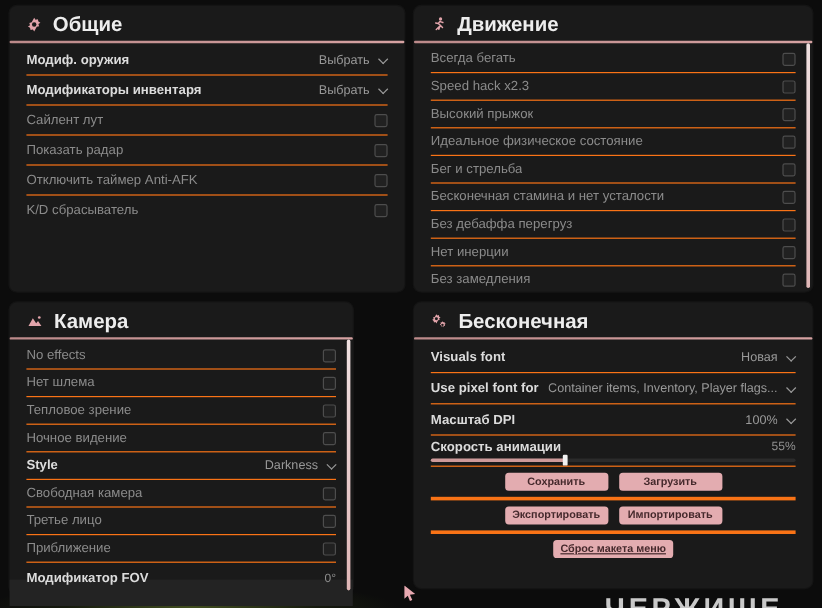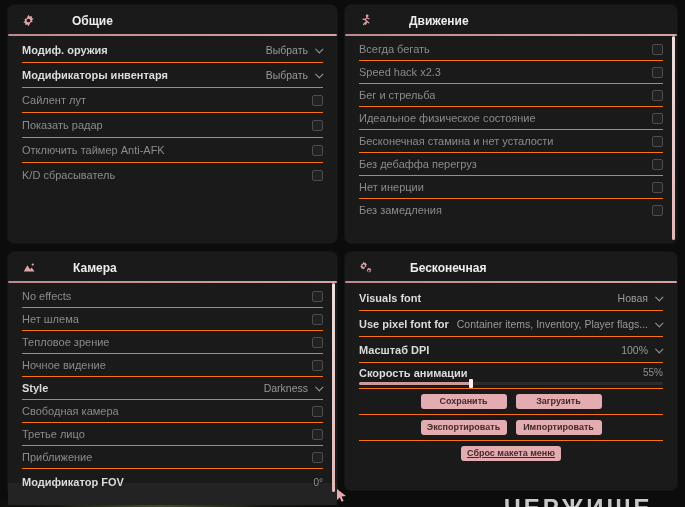--- a/index.html
+++ b/index.html
@@ -18,27 +18,27 @@
     position:absolute;left:504px;top:494px;
     font-size:24px;font-weight:bold;color:#c9c9c9;letter-spacing:3px;
     white-space:nowrap;
   }
   .panel{
     position:absolute;background:#1a1a1a;border-radius:6px;
     box-shadow:0 0 0 1px #141414;
   }
   .panel-general{left:8px;top:5px;width:329px;height:238px;}
   .panel-movement{left:345px;top:5px;width:332px;height:238px;}
-  .panel-camera{left:8px;top:252px;width:329px;height:243px;}
+  .panel-camera{left:8px;top:252px;width:286px;height:243px;}
   .panel-config{left:345px;top:252px;width:332px;height:238px;}
   .hdr{
     display:flex;align-items:center;gap:9px;
     height:27px;padding:2px 14px 0 14px;
   }
-  .hdr .ttl{font-size:12px;font-weight:700;color:#ededed;margin-left:28px;}
+  .hdr .ttl{font-size:17px;font-weight:700;color:#ededed;}
   .hdr svg{display:block;}
   .hdr-line{height:2px;margin:0;background:linear-gradient(to right,#bc8a8a,#d6a2a2);border-radius:1px;}
   .rows{padding:2px 14px 0 14px;position:relative;}
   .row{
     display:flex;align-items:center;justify-content:space-between;
     height:24px;border-bottom:1px solid #f97316;position:relative;
   }
   .panel-movement .row{height:22px;gap:40px;}
   .panel-camera .row{height:22px;gap:21px;}
   .panel-config .row{height:25px;}
@@ -58,21 +58,21 @@
   .slider-row{flex-direction:column;align-items:stretch;justify-content:center;height:30px;}
   .slider-row.hl{background:#232323;margin:14px -14px;padding:0 14px;}
   .slider-line{display:flex;align-items:center;justify-content:space-between;}
   .slider-val{font-size:10px;color:#8f8f8f;}
   .track{position:relative;height:3px;margin-top:3px;background:#2b2b2b;border-radius:2px;cursor:pointer;}
   .track.bare{background:transparent;}
   .fill{position:absolute;left:0;top:0;height:3px;background:#ce9a9a;border-radius:2px;}
   .thumb{position:absolute;top:-3px;width:4px;height:9px;background:#f2f2f2;border-radius:1px;}
   .btn-row{
     display:flex;align-items:center;justify-content:center;gap:9px;
-    height:25px;border-bottom:1px solid #f97316;
+    height:25px;border-bottom:3px solid #f97316;
   }
   .btn-row:last-child{border-bottom:none;}
   .btn{
     background:#e3acb0;color:#45292c;border:none;border-radius:3px;
     font-family:"Liberation Sans", sans-serif;font-size:9px;font-weight:700;
     padding:3px 0;width:86px;cursor:pointer;line-height:1.1;
   }
   .btn.wide{width:100px;text-decoration:underline;}
   .scrollbar{
     position:absolute;right:2px;top:31px;bottom:3px;width:3px;
@@ -145,25 +145,29 @@
   <div class="rows">
       <div class="row">
         <span class="lbl">Всегда бегать</span>
         <span class="cb"></span>
       </div>
       <div class="row">
         <span class="lbl">Speed hack x2.3</span>
         <span class="cb"></span>
       </div>
       <div class="row">
+        <span class="lbl">Высокий прыжок</span>
+        <span class="cb"></span>
+      </div>
+      <div class="row">
+        <span class="lbl">Идеальное физическое состояние</span>
+        <span class="cb"></span>
+      </div>
+      <div class="row">
         <span class="lbl">Бег и стрельба</span>
-        <span class="cb"></span>
-      </div>
-      <div class="row">
-        <span class="lbl">Идеальное физическое состояние</span>
         <span class="cb"></span>
       </div>
       <div class="row">
         <span class="lbl">Бесконечная стамина и нет усталости</span>
         <span class="cb"></span>
       </div>
       <div class="row">
         <span class="lbl">Без дебаффа перегруз</span>
         <span class="cb"></span>
       </div>

